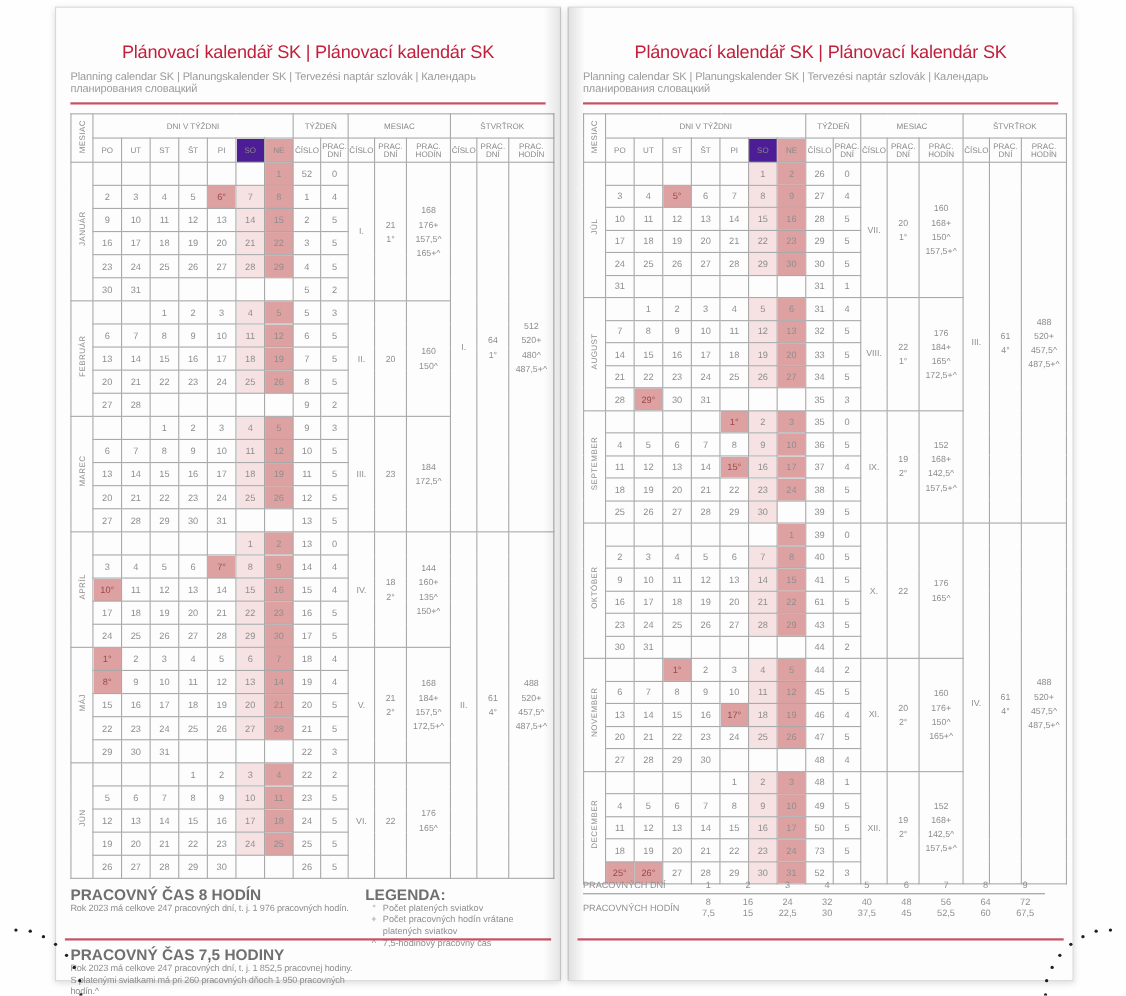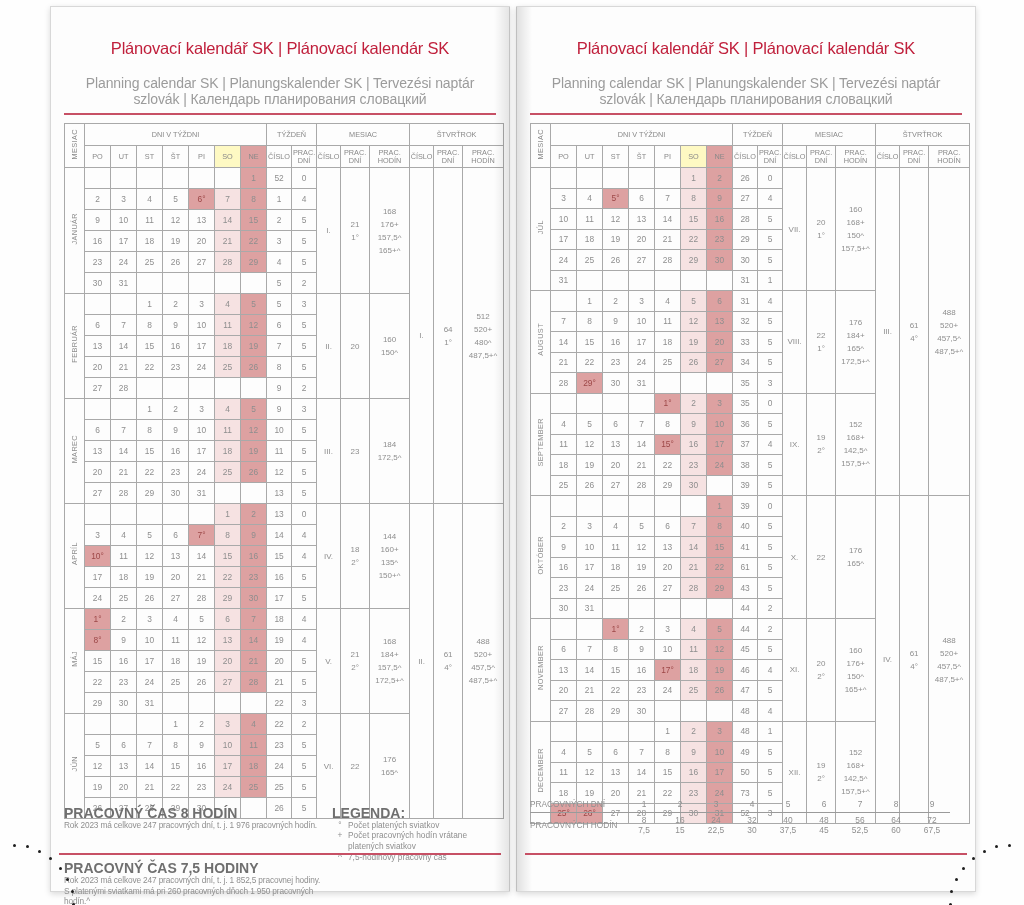--- a/index.html
+++ b/index.html
@@ -9,29 +9,29 @@
     border:1px solid #d8d8d8;box-shadow:0 2px 6px rgba(0,0,0,0.15);}
   #page-left{left:50px;}
   #page-right{left:516px;}
   #page-left::after{content:"";position:absolute;top:0;right:-1px;width:16px;height:100%;
     background:linear-gradient(to right,rgba(0,0,0,0),rgba(0,0,0,0.10));}
   #page-right::before{content:"";position:absolute;top:0;left:-1px;width:16px;height:100%;
     background:linear-gradient(to left,rgba(0,0,0,0),rgba(0,0,0,0.12));}
   .page-inner{position:absolute;left:13px;top:0;width:432px;height:100%;}
   .cal-title{margin-top:32px;text-align:center;font-size:16.5px;font-weight:400;
     color:#c0203c;letter-spacing:-0.2px;}
-  .cal-subtitle{margin-top:17px;text-align:center;font-size:14px;color:#9b9b9b;letter-spacing:-0.1px;}
+  .cal-subtitle{margin-top:7px;font-size:10px;color:#9b9b9b;letter-spacing:-0.1px;}
   .red-rule{margin-top:6px;height:2px;background:#c75065;}
   table.cal{margin-top:8px;border-collapse:collapse;table-layout:fixed;width:432px;}
   table.cal th,table.cal td{border:1px solid #a9a9a9;padding:0;text-align:center;vertical-align:middle;
     color:#8e8e8e;overflow:hidden;}
   table.cal th{font-size:7.3px;font-weight:400;color:#898989;line-height:8px;height:21px;}
   th.vhead span,td.mname span{writing-mode:vertical-rl;transform:rotate(180deg);display:inline-block;
     font-size:7.3px;letter-spacing:0.4px;white-space:nowrap;}
-  th.sath{background:#fef9c3;}
+  th.sath{background:#4c1d95;}
   th.sunh{background:#dda1a1;color:#a04848;}
   .pg0 tbody td{height:20px;}
   .pg1 tbody td{height:19.5px;}
   td.day,td.num{font-size:8.4px;}
   td.day.sat{background:#f6e2e2;}
   td.day.sun{background:#dda1a1;}
   td.day.hol{background:#dda1a1;color:#9d4848;}
   td.sum{font-size:8px;line-height:13px;}
   td.mname{background:#fdfdfd;}
   

